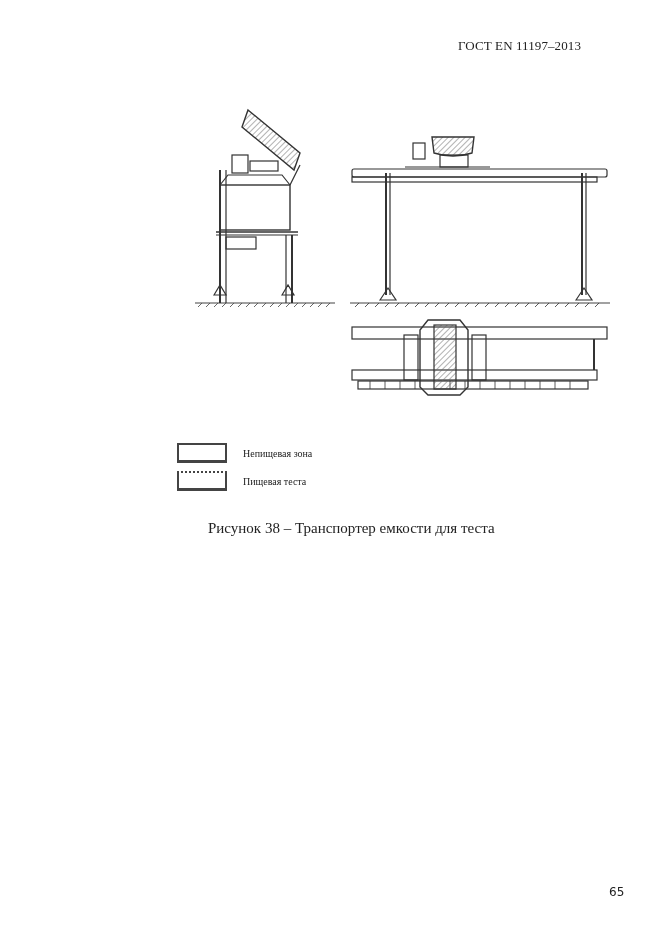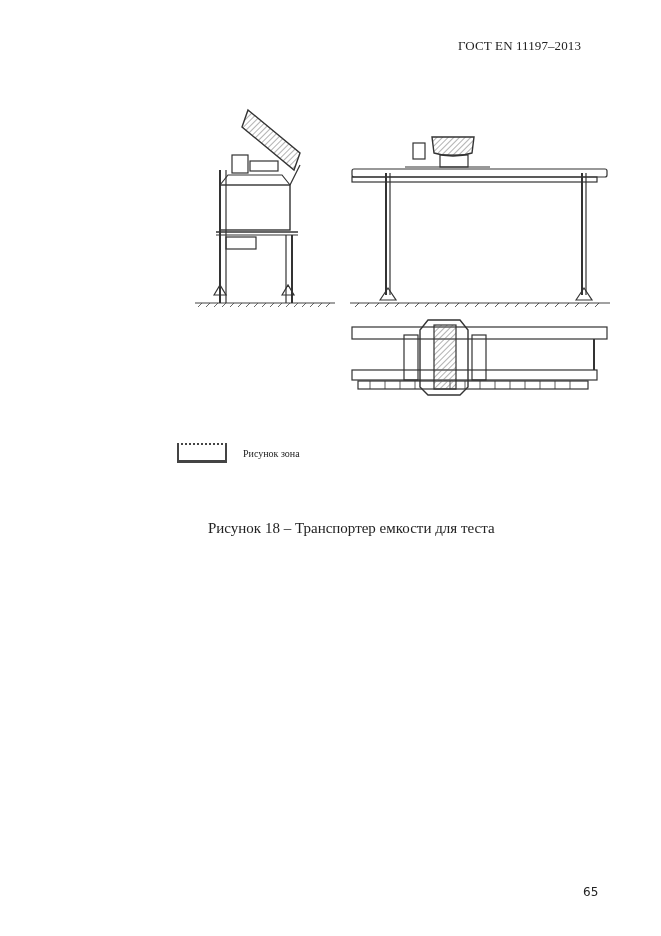--- a/index.html
+++ b/index.html
@@ -5,21 +5,21 @@
   html,body{margin:0;padding:0;background:#fff;}
   body{width:661px;height:936px;position:relative;overflow:hidden;font-family:"Liberation Serif","DejaVu Serif",serif;color:#222;}
   .header{position:absolute;left:458px;top:38px;font-size:13px;letter-spacing:0.1px;}
   .figure{position:absolute;left:190px;top:95px;width:430px;height:310px;}
   .legend{position:absolute;left:177px;top:440px;}
   .legend-row{display:flex;align-items:center;height:26px;margin-bottom:2px;}
   .legend-box{width:50px;height:20px;border:2px solid #444;border-bottom-width:3px;box-sizing:border-box;background:#fff;}
   .legend-box.food{border-top-style:dotted;}
   .legend-label{margin-left:16px;font-size:10px;}
   .caption{position:absolute;left:208px;top:520px;font-size:15px;}
-  .page-number{position:absolute;left:583px;top:885px;font-size:12px;font-family:"DejaVu Sans","Liberation Sans",sans-serif;}
+  .page-number{position:absolute;left:609px;top:885px;font-size:12px;font-family:"DejaVu Sans","Liberation Sans",sans-serif;}
 </style>
 </head>
 <body>
 
 <div class="header">ГОСТ EN 11197–2013</div>
 
 <div class="figure">
   <svg width="430" height="310" viewBox="0 0 430 310" fill="none" stroke="#333" stroke-width="1.2">
     <defs>
       <pattern id="hatch" width="4" height="4" patternUnits="userSpaceOnUse" patternTransform="rotate(45)">
@@ -80,20 +80,24 @@
       <rect x="244" y="230" width="22" height="64" fill="url(#hatch)"></rect>
       <rect x="214" y="240" width="14" height="45"></rect>
       <rect x="282" y="240" width="14" height="45"></rect>
       <line x1="404" y1="244" x2="404" y2="275" stroke-width="2"></line>
     </g>
   </svg>
 </div>
 
 <div class="legend">
   <div class="legend-row">
+    <div class="legend-box"></div>
+    <span class="legend-label">Непищевая зона</span>
+  </div>
+  <div class="legend-row">
     <div class="legend-box food"></div>
-    <span class="legend-label">Рисунок зона</span>
+    <span class="legend-label">Пищевая теста</span>
   </div>
 </div>
 
-<div class="caption">Рисунок 18 – Транспортер емкости для теста</div>
+<div class="caption">Рисунок 38 – Транспортер емкости для теста</div>
 
 <div class="page-number">65</div>
 
 </body></html>

